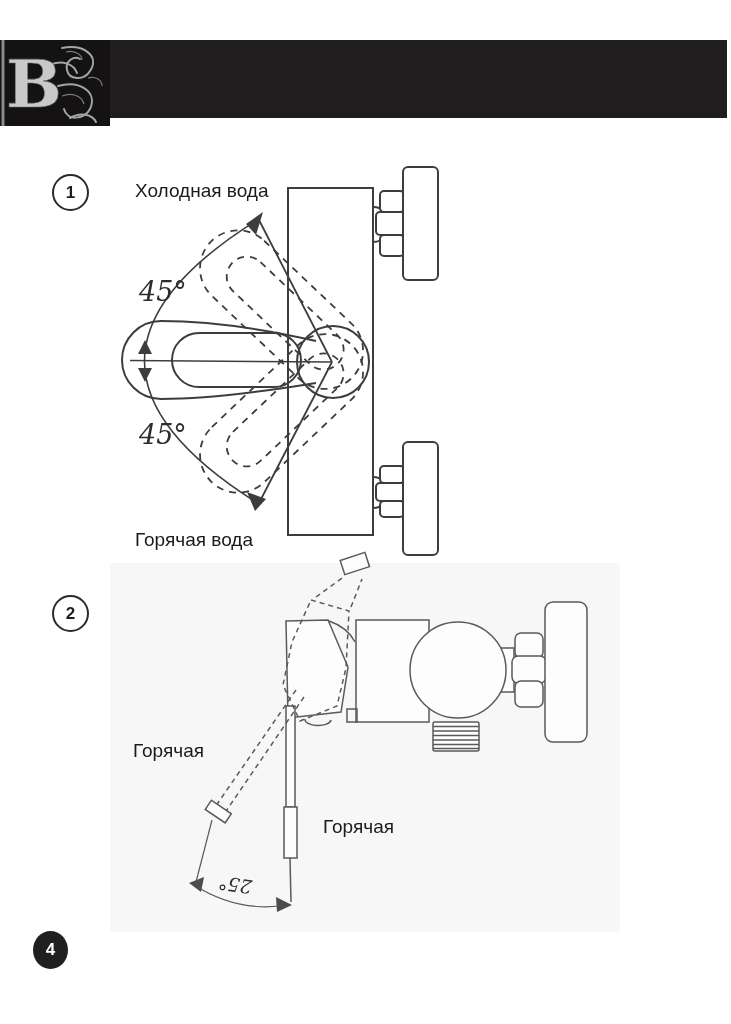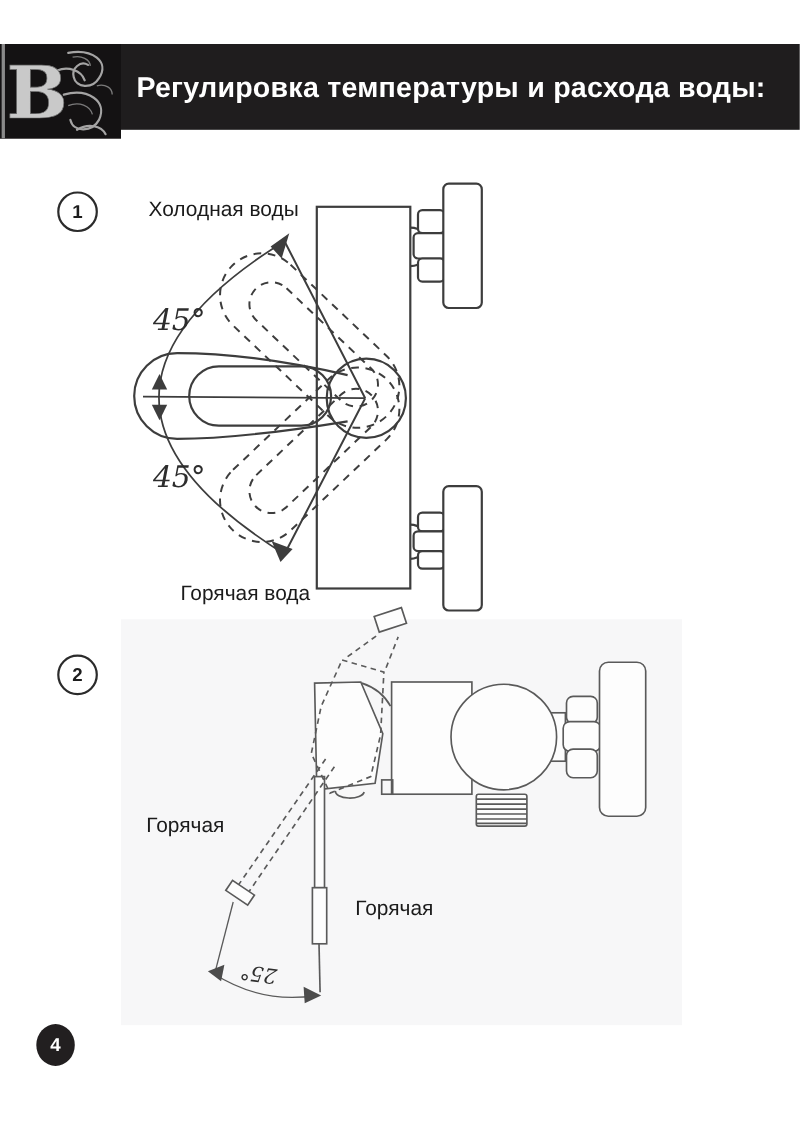--- a/index.html
+++ b/index.html
@@ -150,31 +150,30 @@
         <path d="M70,78 C80,72 92,74 96,82"></path>
       </g>
       <g stroke="#8d8d8d" stroke-width="1.2" fill="none" opacity="0.85">
         <path d="M66,12 C74,10 82,14 82,20"></path>
         <path d="M62,56 C72,52 82,56 84,64"></path>
         <path d="M88,38 C96,36 102,40 102,46"></path>
       </g>
       <text x="6" y="67" font-family="DejaVu Serif, serif" font-size="66" font-weight="bold" fill="#c9c9c9" stroke="#6f6f6f" stroke-width="0.6">В</text>
     </svg>
   </div>
-  <div class="abs header-title">Регулировка температуры и расхода воды:</div>
 
   <div class="abs step-badge" style="left:52px;top:174px;">
     <span>1</span>
   </div>
   <div class="abs step-badge" style="left:52px;top:595px;">
     <span>2</span>
   </div>
 
-  <div class="abs diagram-label" style="left:135px;top:180px;">Холодная воды</div>
-  <div class="abs diagram-label" style="left:135px;top:529px;margin-left:29px;">Горячая вода</div>
+  <div class="abs diagram-label" style="left:135px;top:180px;">Холодная вода</div>
+  <div class="abs diagram-label" style="left:135px;top:529px;">Горячая вода</div>
   <div class="abs angle-label" style="left:139px;top:276px;">45°</div>
   <div class="abs angle-label" style="left:139px;top:419px;">45°</div>
 
   <div class="abs diagram-label" style="left:133px;top:740px;">Горячая</div>
   <div class="abs diagram-label" style="left:323px;top:816px;">Горячая</div>
   <div class="abs angle-label" style="left:212px;top:874px;font-size:19px;transform:rotate(188deg);">25°</div>
 
   <div class="abs page-badge">
     <span>4</span>
   </div>

